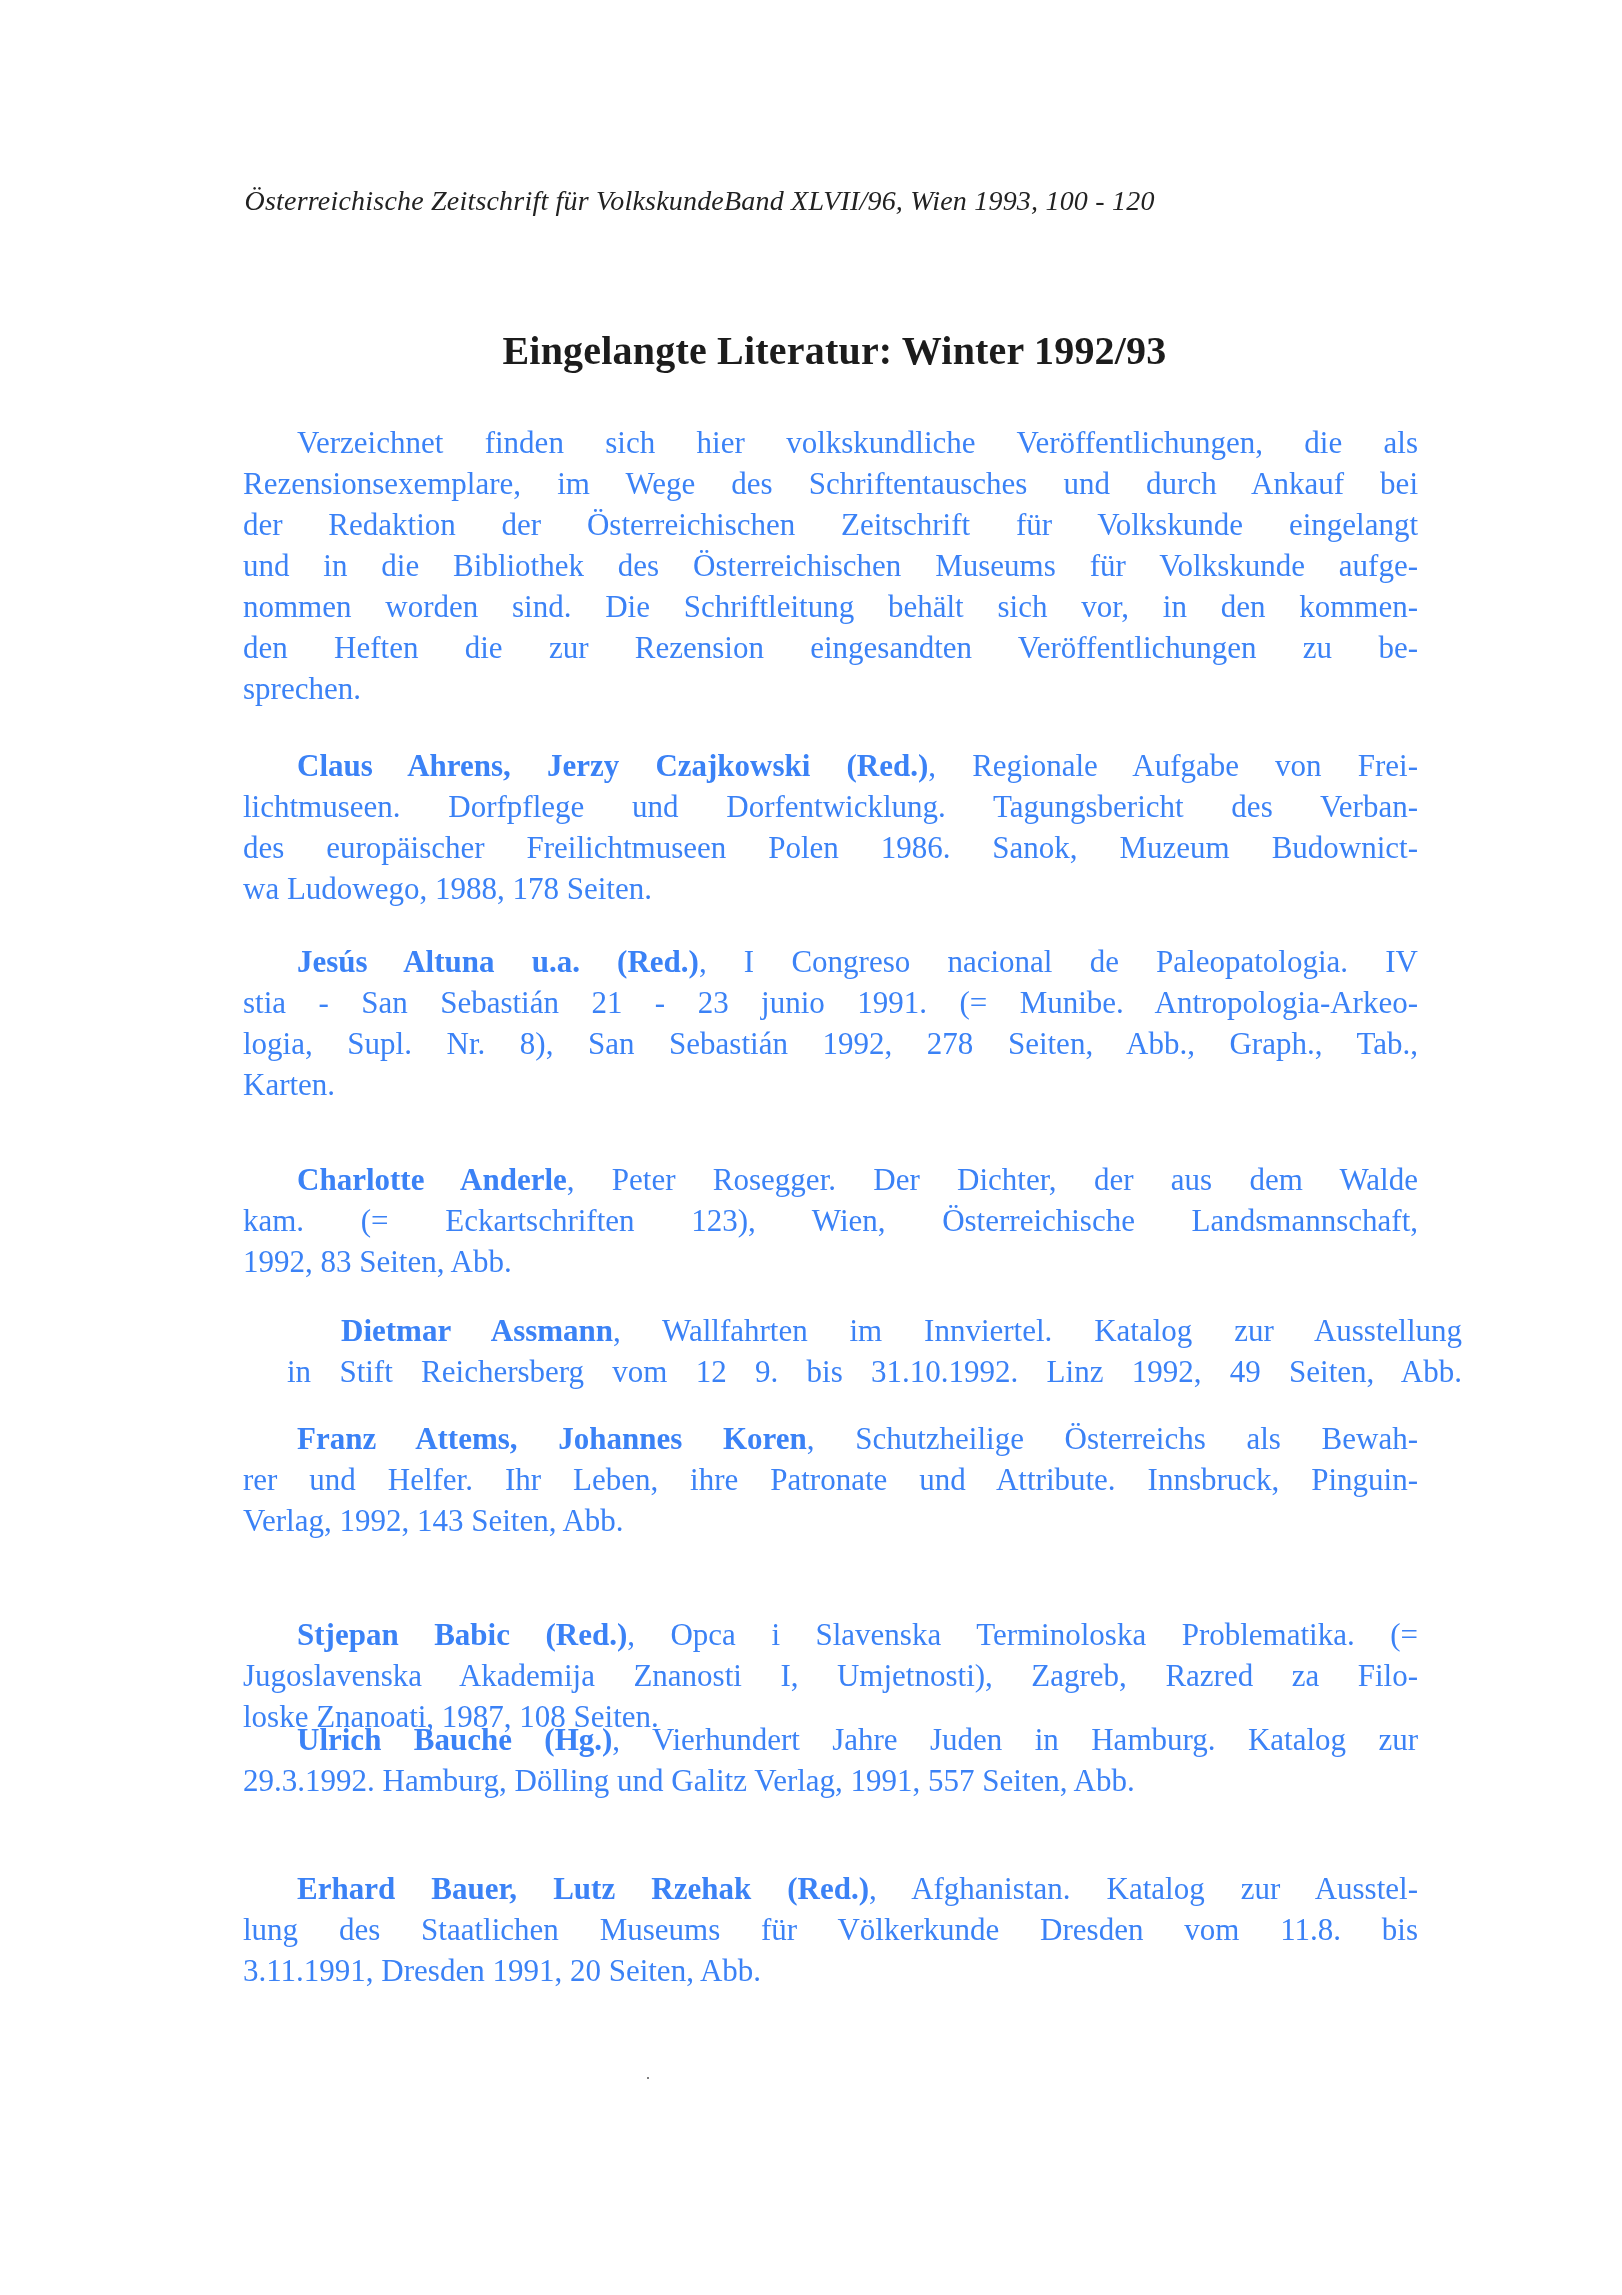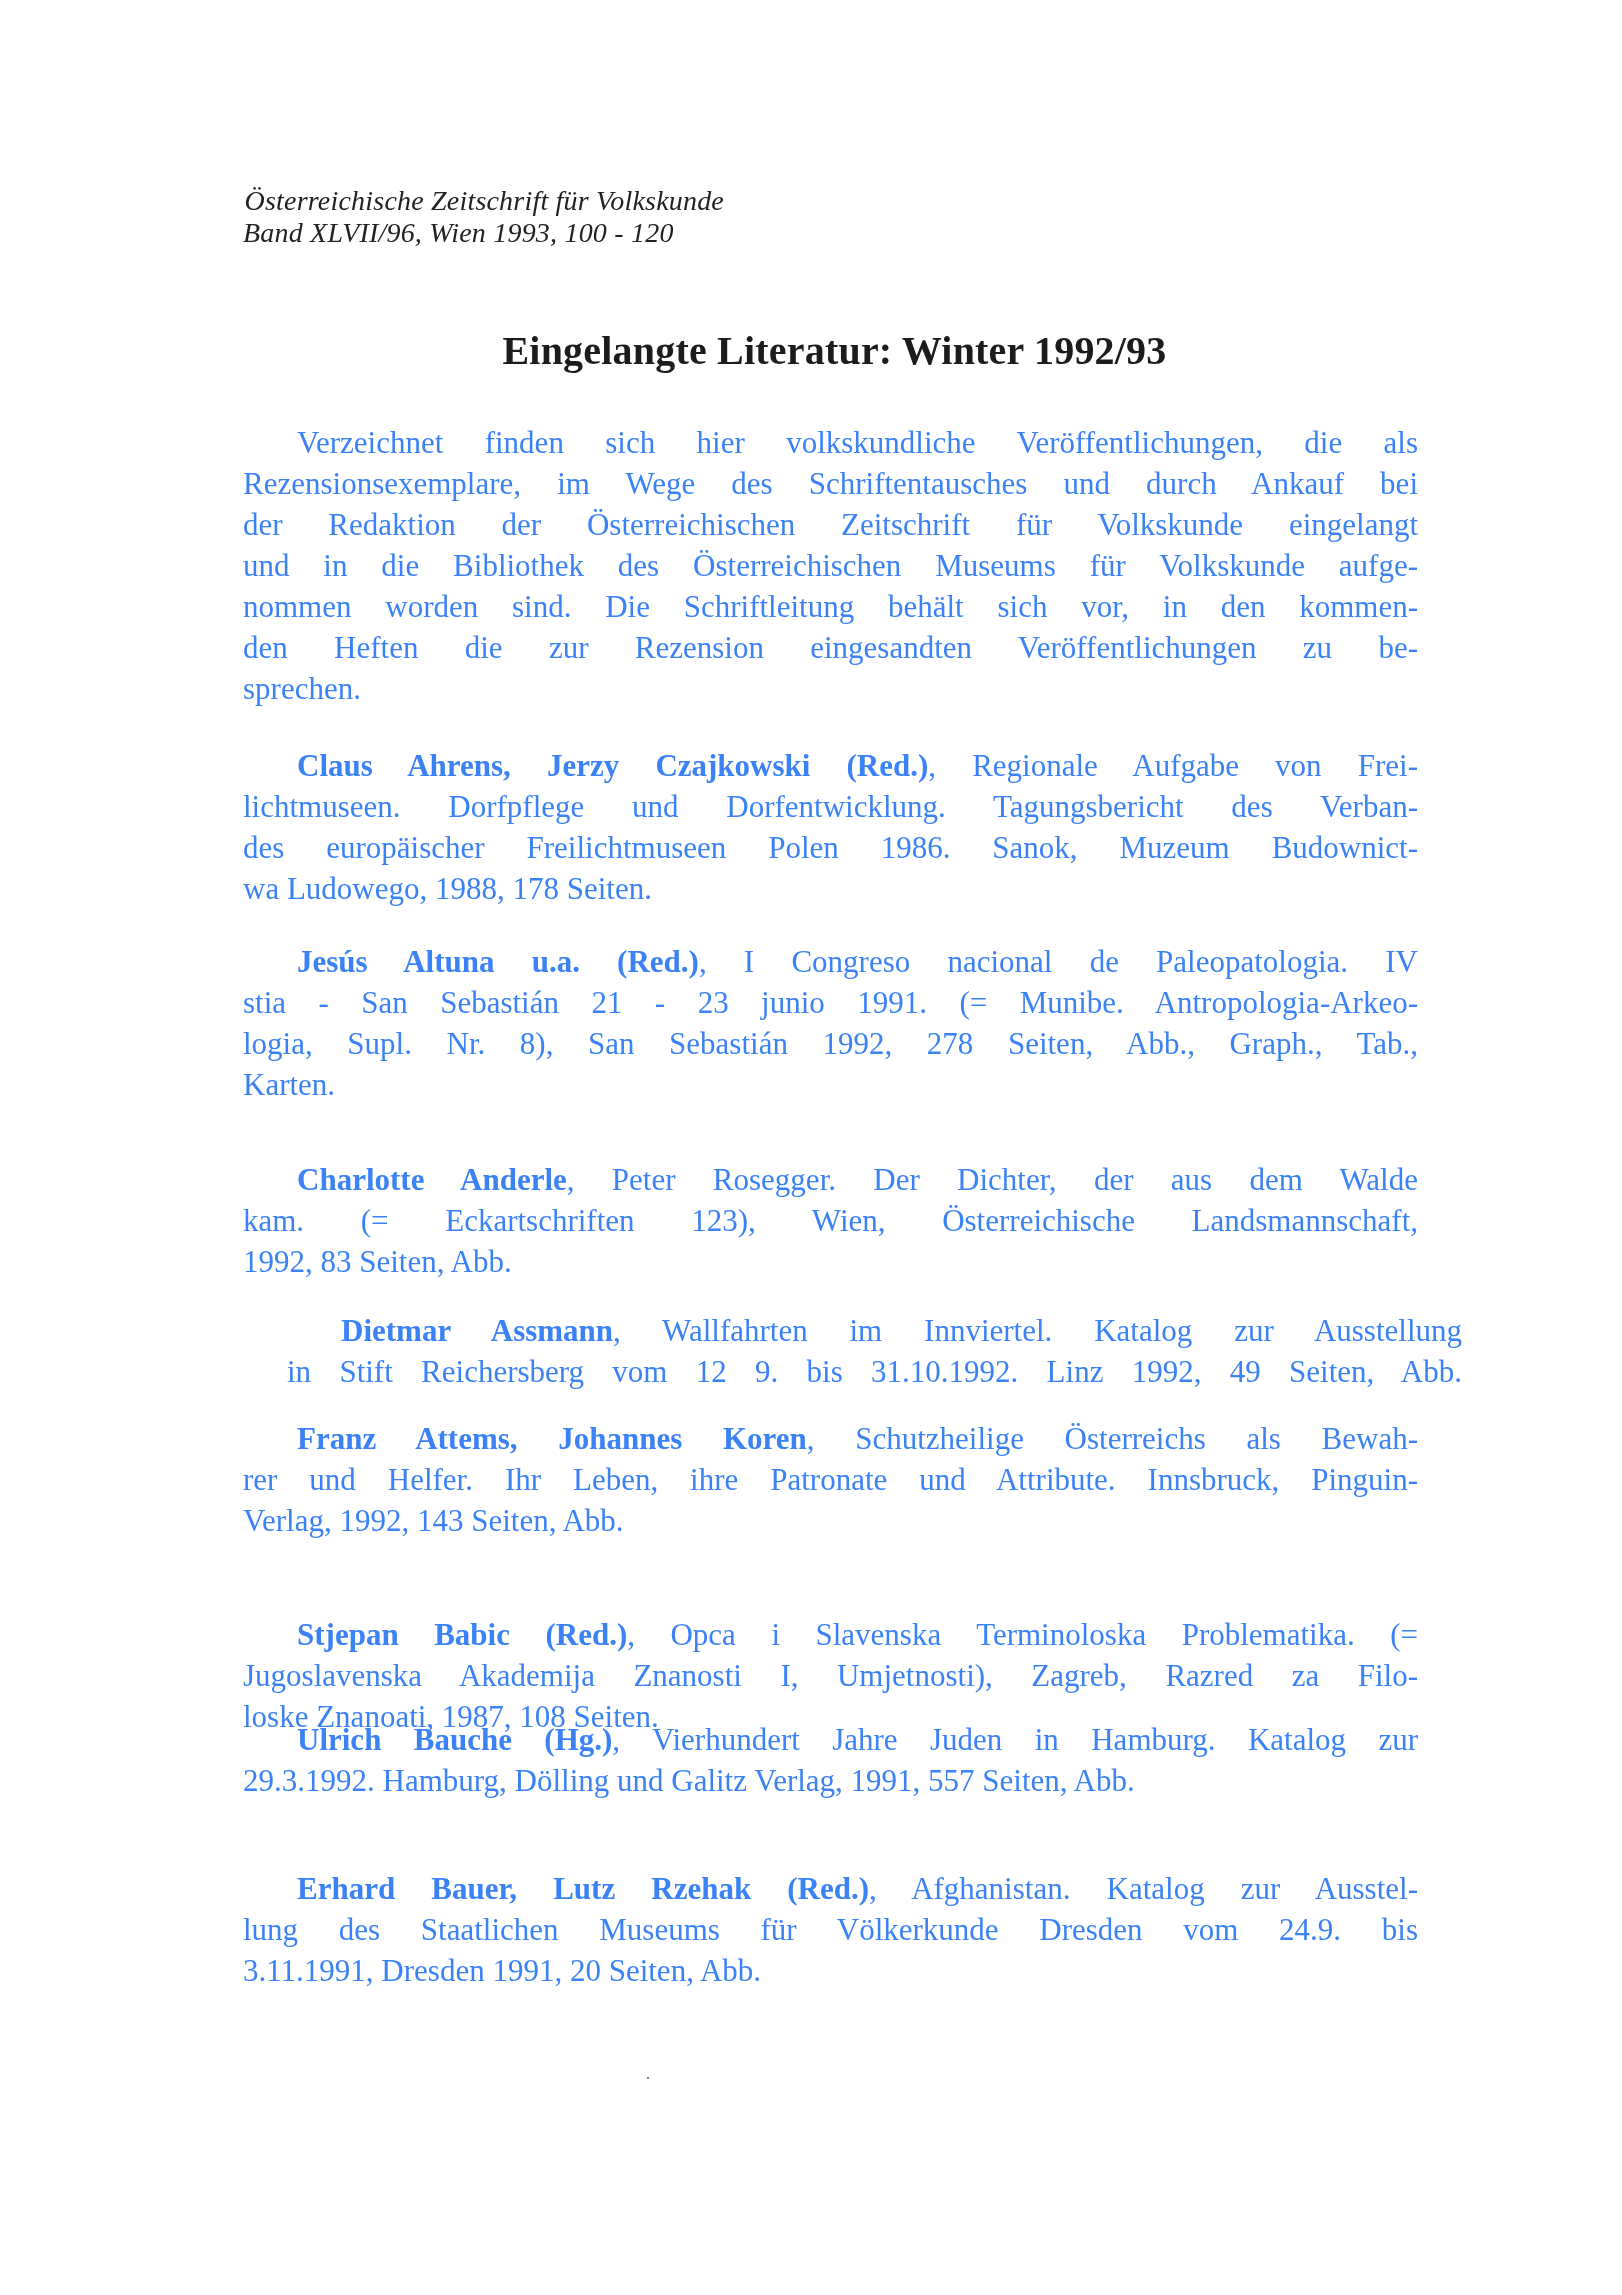--- a/index.html
+++ b/index.html
@@ -1,21 +1,21 @@
 <!DOCTYPE html>
 <html style="font-size:13px"><head>
 <meta charset="utf-8">
 <style>
   html, body { margin: 0; padding: 0; background: #ffffff; }
   body { width: 1623px; height: 2295px; position: relative; overflow: hidden; color: #1a1a1a; }
   .page { position: absolute; left: 243px; top: 0; width: 1175px; font-family: "Liberation Serif", "DejaVu Serif", serif; }
   .running-head {
     position: absolute; top: 185px; left: 0; width: 1175px;
     font-style: italic; font-size: 28px; letter-spacing: 0.2px; color: #222;
-    display: flex; justify-content: space-between; flex-direction: column;
+    display: flex; 
   }
   .running-head .rh-left { padding-left: 1.6px; }
   .running-head .rh-right { padding-right: 4.9px; }
   .title {
     position: absolute; top: 323px; left: 0; width: 1175px; text-align: center;
     font-size: 40px; font-weight: bold; letter-spacing: 0.2px; color: #1c1c1c;
   }
   .body-block { position: absolute; left: 0; width: 1175px; font-size: 31px; line-height: 41px; color: #3b82f6; }
   .line { display: block; white-space: nowrap; text-align: justify; text-align-last: justify; height: 41px; }
   .line.last { text-align-last: left; }
@@ -82,20 +82,20 @@
     <span class="line last">loske Znanoati, 1987, 108 Seiten.</span>
   </div>
 
   <div class="body-block" style="top:1719px;">
     <span class="line indent"><span class="author">Ulrich Bauche (Hg.)</span><span>, Vierhundert Jahre Juden in Hamburg. Katalog zur</span></span>
     <span class="line last">29.3.1992. Hamburg, Dölling und Galitz Verlag, 1991, 557 Seiten, Abb.</span>
   </div>
 
   <div class="body-block" style="top:1868px;">
     <span class="line indent"><span class="author">Erhard Bauer, Lutz Rzehak (Red.)</span><span>, Afghanistan. Katalog zur Ausstel-</span></span>
-    <span class="line">lung des Staatlichen Museums für Völkerkunde Dresden vom 24.9. bis</span>
+    <span class="line">lung des Staatlichen Museums für Völkerkunde Dresden vom 11.8. bis</span>
     <span class="line last">3.11.1991, Dresden 1991, 20 Seiten, Abb.</span>
   </div>
 
 </div>
 
 <div class="stray-dot"></div>
 
 
 </body></html>

